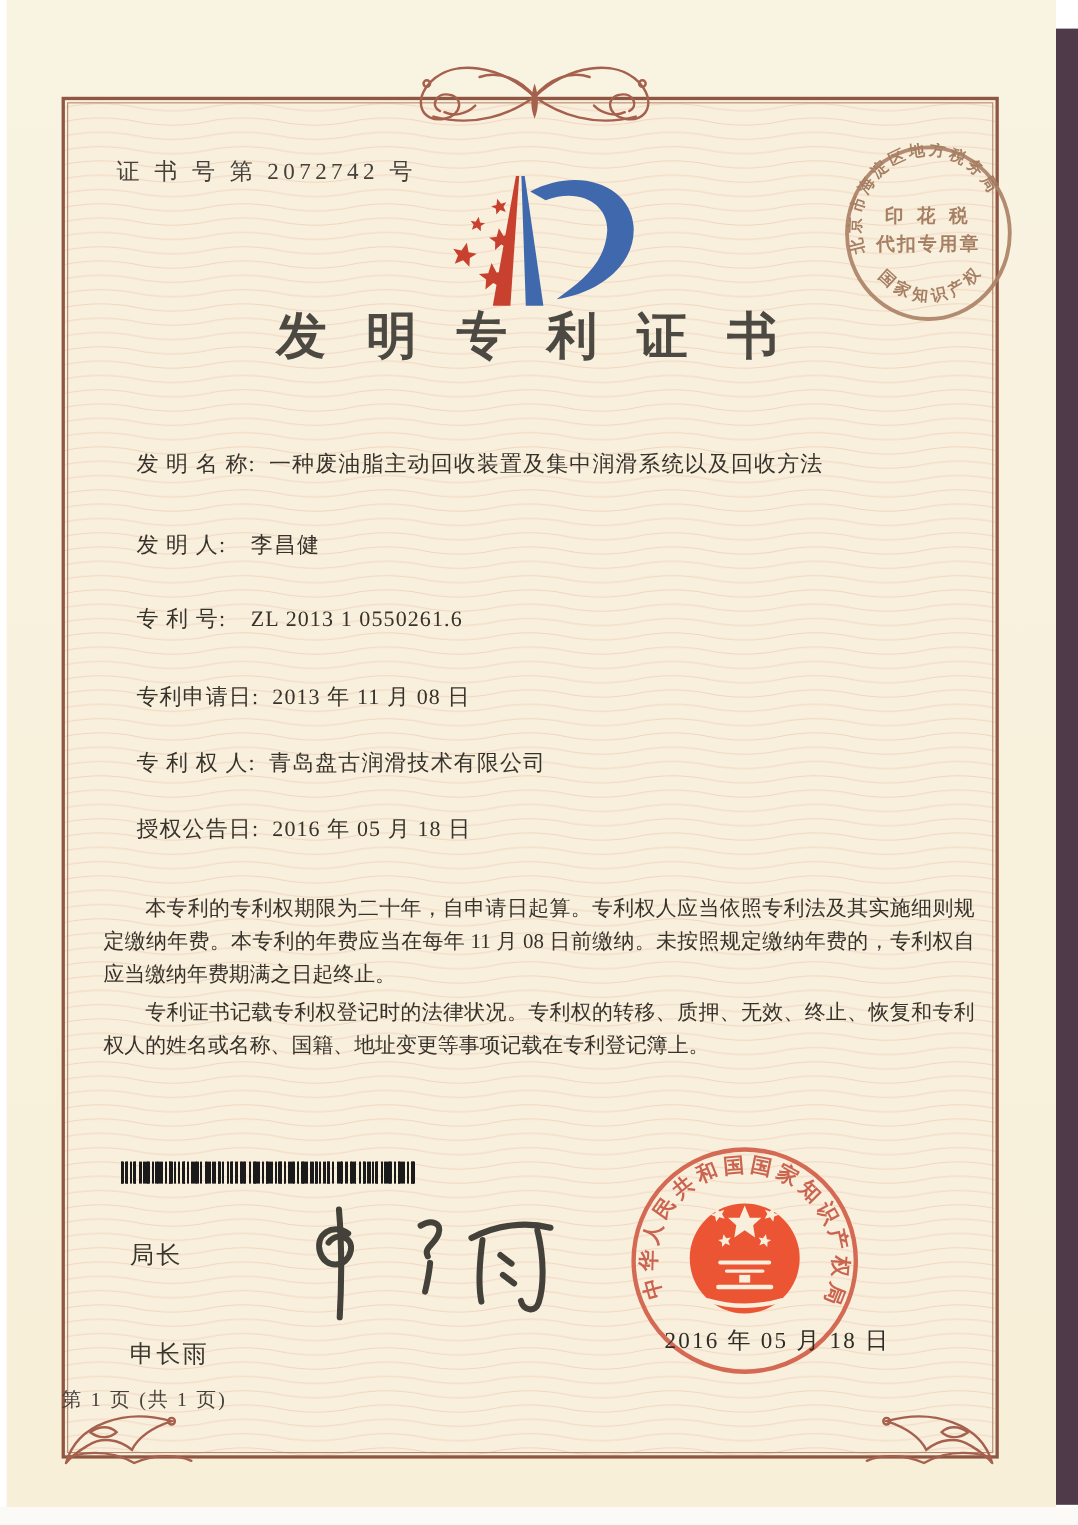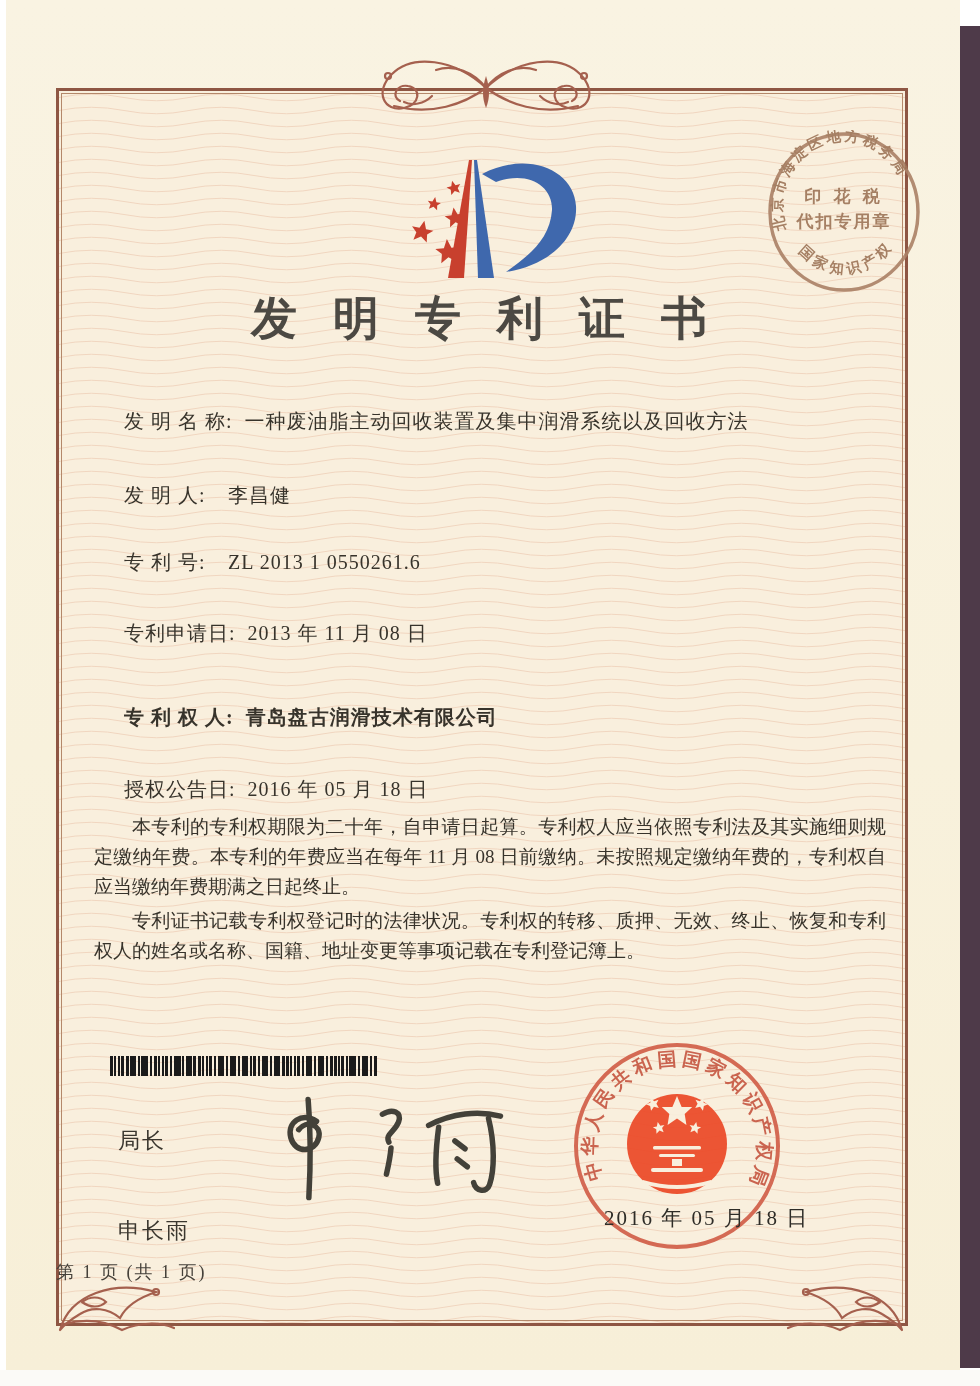--- a/index.html
+++ b/index.html
@@ -18,28 +18,28 @@
     border:3px solid #8e5643;background:#f9efdd;
   }
   .frame-inner{position:absolute;inset:2px;border:1px solid #b4886a;}
   .waves{position:absolute;inset:0;width:100%;height:100%;opacity:.5;}
   .ornament-top{position:absolute;left:330px;top:46px;width:300px;height:80px;}
   .ornament-bl{position:absolute;left:46px;top:1272px;width:170px;height:66px;}
   .ornament-br{position:absolute;left:734px;top:1272px;width:170px;height:66px;}
   .cert-number{position:absolute;left:100px;top:142px;font-size:21px;letter-spacing:4px;color:#45413a;}
   .logo{position:absolute;left:372px;top:148px;width:226px;height:138px;}
   .title{
-    position:absolute;left:50px;top:288px;width:846px;text-align:center;
+    position:absolute;left:50px;top:275px;width:846px;text-align:center;
     font-size:46px;font-weight:600;color:#4c4943;letter-spacing:36px;text-indent:36px;
   }
   .fields{position:absolute;left:118px;top:408px;width:760px;}
   .frow{position:absolute;left:0;font-size:20px;color:#37332b;letter-spacing:1px;white-space:nowrap;}
   .frow .flabel{display:inline-block;min-width:92px;}
   .frow .fvalue{margin-left:6px;margin-top:20px;}
-  .f0{top:0;} .f1{top:74px;} .f2{top:141px;} .f3{top:212px;text-align:right;} .f4{top:296px;font-weight:bold;} .f5{top:368px;text-align:center;}
+  .f0{top:0;} .f1{top:74px;} .f2{top:141px;} .f3{top:212px;text-align:right;} .f4{top:272px;} .f5{top:332px;text-align:center;}
   .paras{position:absolute;left:88px;top:812px;width:792px;font-size:19px;line-height:30px;color:#37332b;}
   .paras p{margin:0 0 4px 0;text-indent:2em;text-align:justify;}
   .barcode{
     position:absolute;left:104px;top:1056px;width:268px;height:20px;
     background:
       repeating-linear-gradient(90deg,#1a1a1a 0 2px,rgba(0,0,0,0) 2px 4px),
       repeating-linear-gradient(90deg,#1a1a1a 0 3px,rgba(0,0,0,0) 3px 11px),
       repeating-linear-gradient(90deg,rgba(0,0,0,0) 0 5px,#1a1a1a 5px 6px,rgba(0,0,0,0) 6px 13px);
   }
   .director-title{position:absolute;left:112px;top:1126px;font-size:22px;color:#3b372f;letter-spacing:2px;text-align:center;}
@@ -94,20 +94,21 @@
   </svg>
   <svg class="ornament-br" viewBox="0 0 170 66" xmlns="http://www.w3.org/2000/svg">
     <g transform="translate(170,0) scale(-1,1)" stroke="#a5604e" stroke-width="2.2" fill="none" stroke-linecap="round">
       <path d="M8,58 C18,22 62,8 104,20 C86,26 74,34 68,46 C56,36 40,34 28,42 C18,48 12,53 8,58"></path>
       <path d="M12,52 C34,46 52,48 70,58 C88,50 108,50 122,56"></path>
       <path d="M30,30 C38,24 48,24 54,30 C48,36 38,36 30,30"></path>
       <circle cx="104" cy="20" r="3"></circle>
     </g>
   </svg>
 
+  <div class="cert-number">证 书 号 第 2072742 号</div>
 
   <svg class="logo" viewBox="0 0 226 138" xmlns="http://www.w3.org/2000/svg">
     <defs>
       <polygon id="st" points="0,-10 2.9,-3.1 9.5,-3.1 4.8,1.2 5.9,8.1 0,4 -5.9,8.1 -4.8,1.2 -9.5,-3.1 -2.9,-3.1"></polygon>
     </defs>
     <g fill="#c8402e">
       <use href="#st" transform="translate(76,40) scale(0.75) rotate(-15)"></use>
       <use href="#st" transform="translate(56,56) scale(0.7) rotate(10)"></use>
       <use href="#st" transform="translate(77,70) scale(1.05) rotate(-8)"></use>
       <use href="#st" transform="translate(44,84) scale(1.15) rotate(12)"></use>

